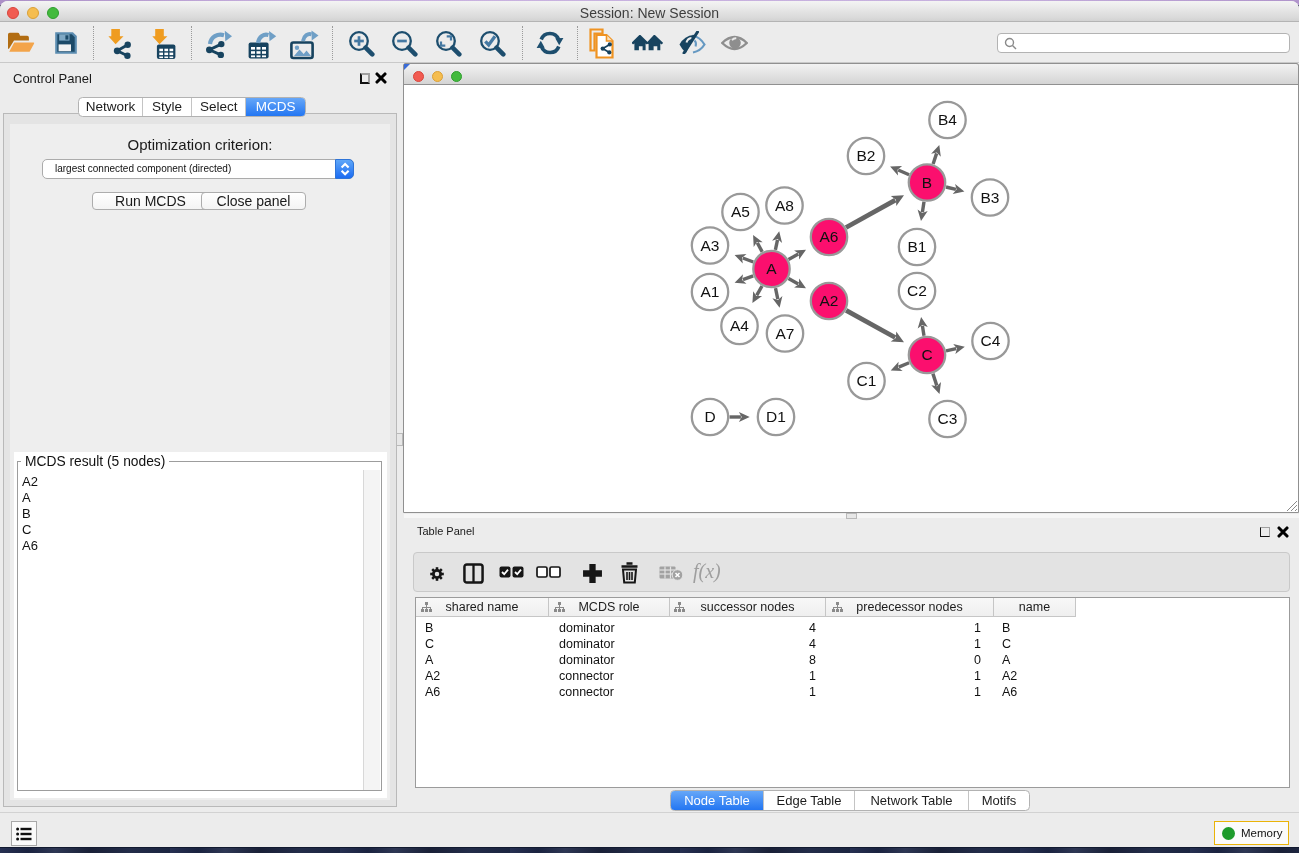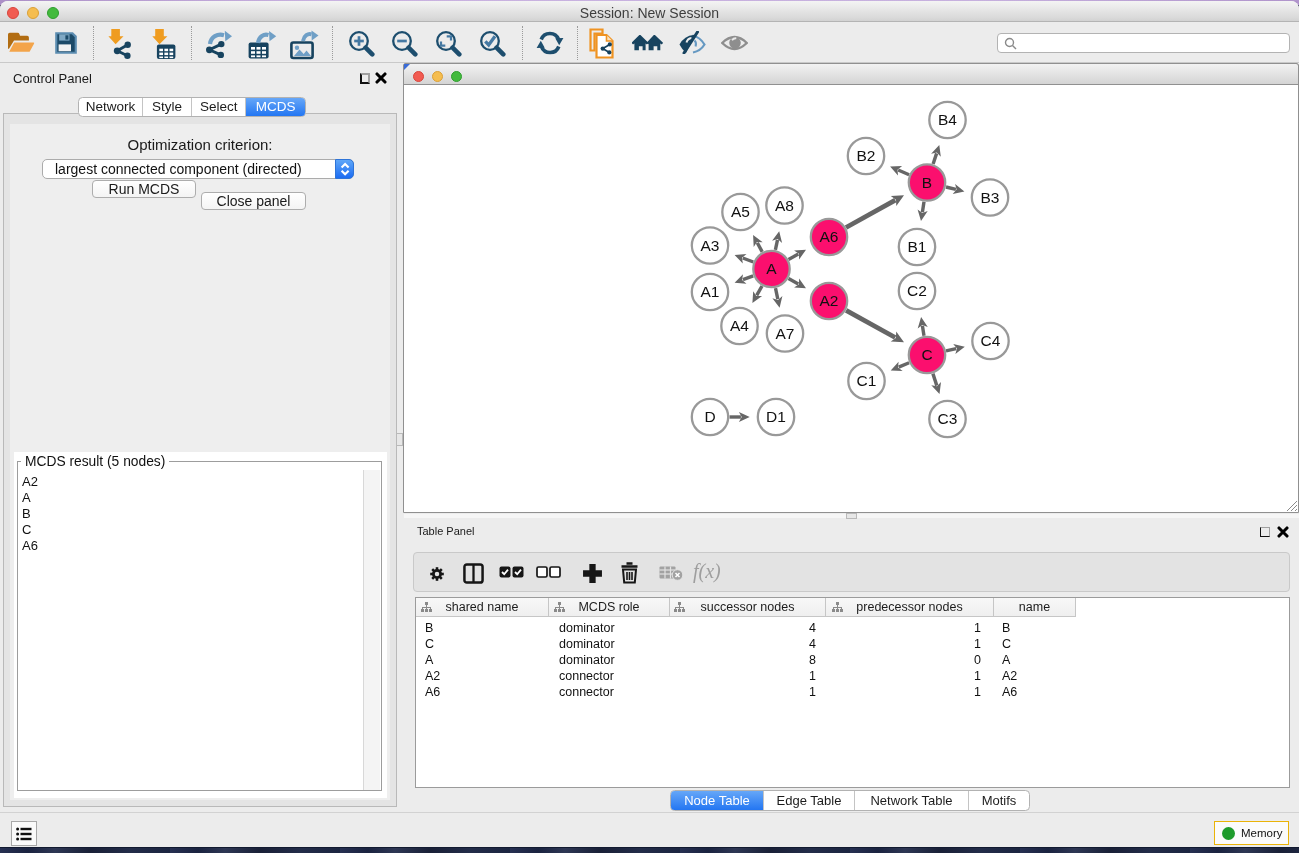--- a/index.html
+++ b/index.html
@@ -22,21 +22,21 @@
 #cp-outer{position:absolute;left:3px;top:113px;width:394px;height:694px;background:#e4e4e4;border:1px solid #b9b9b9}
 #cp-inner{position:absolute;left:10px;top:124px;width:380px;height:676px;background:#eeeeee}
 .seg{position:absolute;display:flex;background:#fff;border:1px solid #b2b2b2;border-radius:4.5px;font-size:13.5px;color:#1c1c1c}
 .seg .s{display:flex;align-items:center;justify-content:center;border-right:1px solid #c4c4c4;height:100%}
 .seg .s:last-child{border-right:none}
 .seg .sel{background:linear-gradient(#66a7f8,#2376f2);color:#fff}
 #cptabs{left:78px;top:97px;width:228px;height:19.5px}
 #cptabs .s1{width:71px}#cptabs .s2{width:54px}#cptabs .s3{width:60px}
 #cptabs .s4{width:65px;border-radius:0 3.5px 3.5px 0}
 #optlabel{position:absolute;left:0;top:136px;width:400px;text-align:center;font-size:15px;color:#1a1a1a}
-#combo{position:absolute;left:42px;top:159px;width:312px;height:20px;background:#fff;border:1px solid #ababab;border-radius:5px;font-size:14px;color:#111;line-height:18px;padding-left:12px}
+#combo{position:absolute;left:42px;top:159px;width:312px;height:20px;background:#fff;border:1px solid #ababab;border-radius:5px;font-size:10px;color:#111;line-height:18px;padding-left:12px}
 #combo .step{position:absolute;right:-1px;top:-1px;width:19px;height:20px;border-radius:0 5px 5px 0;background:linear-gradient(#5ea6f8,#1c6cf2);border:1px solid #2e74d8}
 .btn{position:absolute;height:18px;background:linear-gradient(#ffffff,#f4f4f4);border:1px solid #adadad;border-radius:4px;font-size:14px;color:#1a1a1a;text-align:center;line-height:16px}
 #fieldset{position:absolute;left:14px;top:452px;width:373px;height:346px;background:#fff}
 #fsborder{position:absolute;left:17px;top:461px;width:365px;height:330px;border:1px solid #9d9d9d}
 #fslegend{position:absolute;left:21px;top:454px;background:#fff;font-size:13.8px;color:#111;padding:0 4px}
 #fslist{position:absolute;left:19px;top:470px;width:361px;height:320px;background:#fff;font-size:13px;color:#111;line-height:16px;padding:4px 0 0 3px}
 #fsscroll{position:absolute;left:363px;top:470px;width:17px;height:320px;background:#f4f4f4;border-left:1px solid #d8d8d8}
 
 #statusbar{position:absolute;left:0;top:812px;width:1299px;height:35px;background:#ececec;border-top:1px solid #d2d2d2}
 #listbtn{position:absolute;left:11px;top:821px;width:26px;height:25px;background:#fafafa;border:1px solid #a8a8a8}
@@ -235,21 +235,21 @@
 </div>
 <div id="optlabel">Optimization criterion:</div>
 <div id="combo">largest connected component (directed)
  <div class="step">
       <svg width="18" height="18" viewBox="0 0 18 18" style="position:absolute;left:0;top:0">
         <path d="M5.6 7.4 L9.1 3.9 L12.6 7.4" fill="none" stroke="#fff" stroke-width="2.1"></path>
         <path d="M5.6 10.8 L9.1 14.3 L12.6 10.8" fill="none" stroke="#fff" stroke-width="2.1"></path>
       </svg>
     </div>
 </div>
-<div class="btn" style="left:92px;top:180px;width:104px">Run MCDS</div>
+<div class="btn" style="left:92px;top:192px;width:117px">Run MCDS</div>
 <div class="btn" style="left:201px;top:192px;width:105px">Close panel</div>
 <div id="fieldset"></div>
 <div id="fsborder"></div>
 <div id="fslegend">MCDS result (5 nodes)</div>
 <div id="fslist">A2<br>A<br>B<br>C<br>A6</div>
 <div id="fsscroll"></div>
 
 <div id="netwin"></div>
 <div id="nettitle">
  <div class="tl" style="left:9px;background:#f15b51;border:0.5px solid #d8453c"></div>

